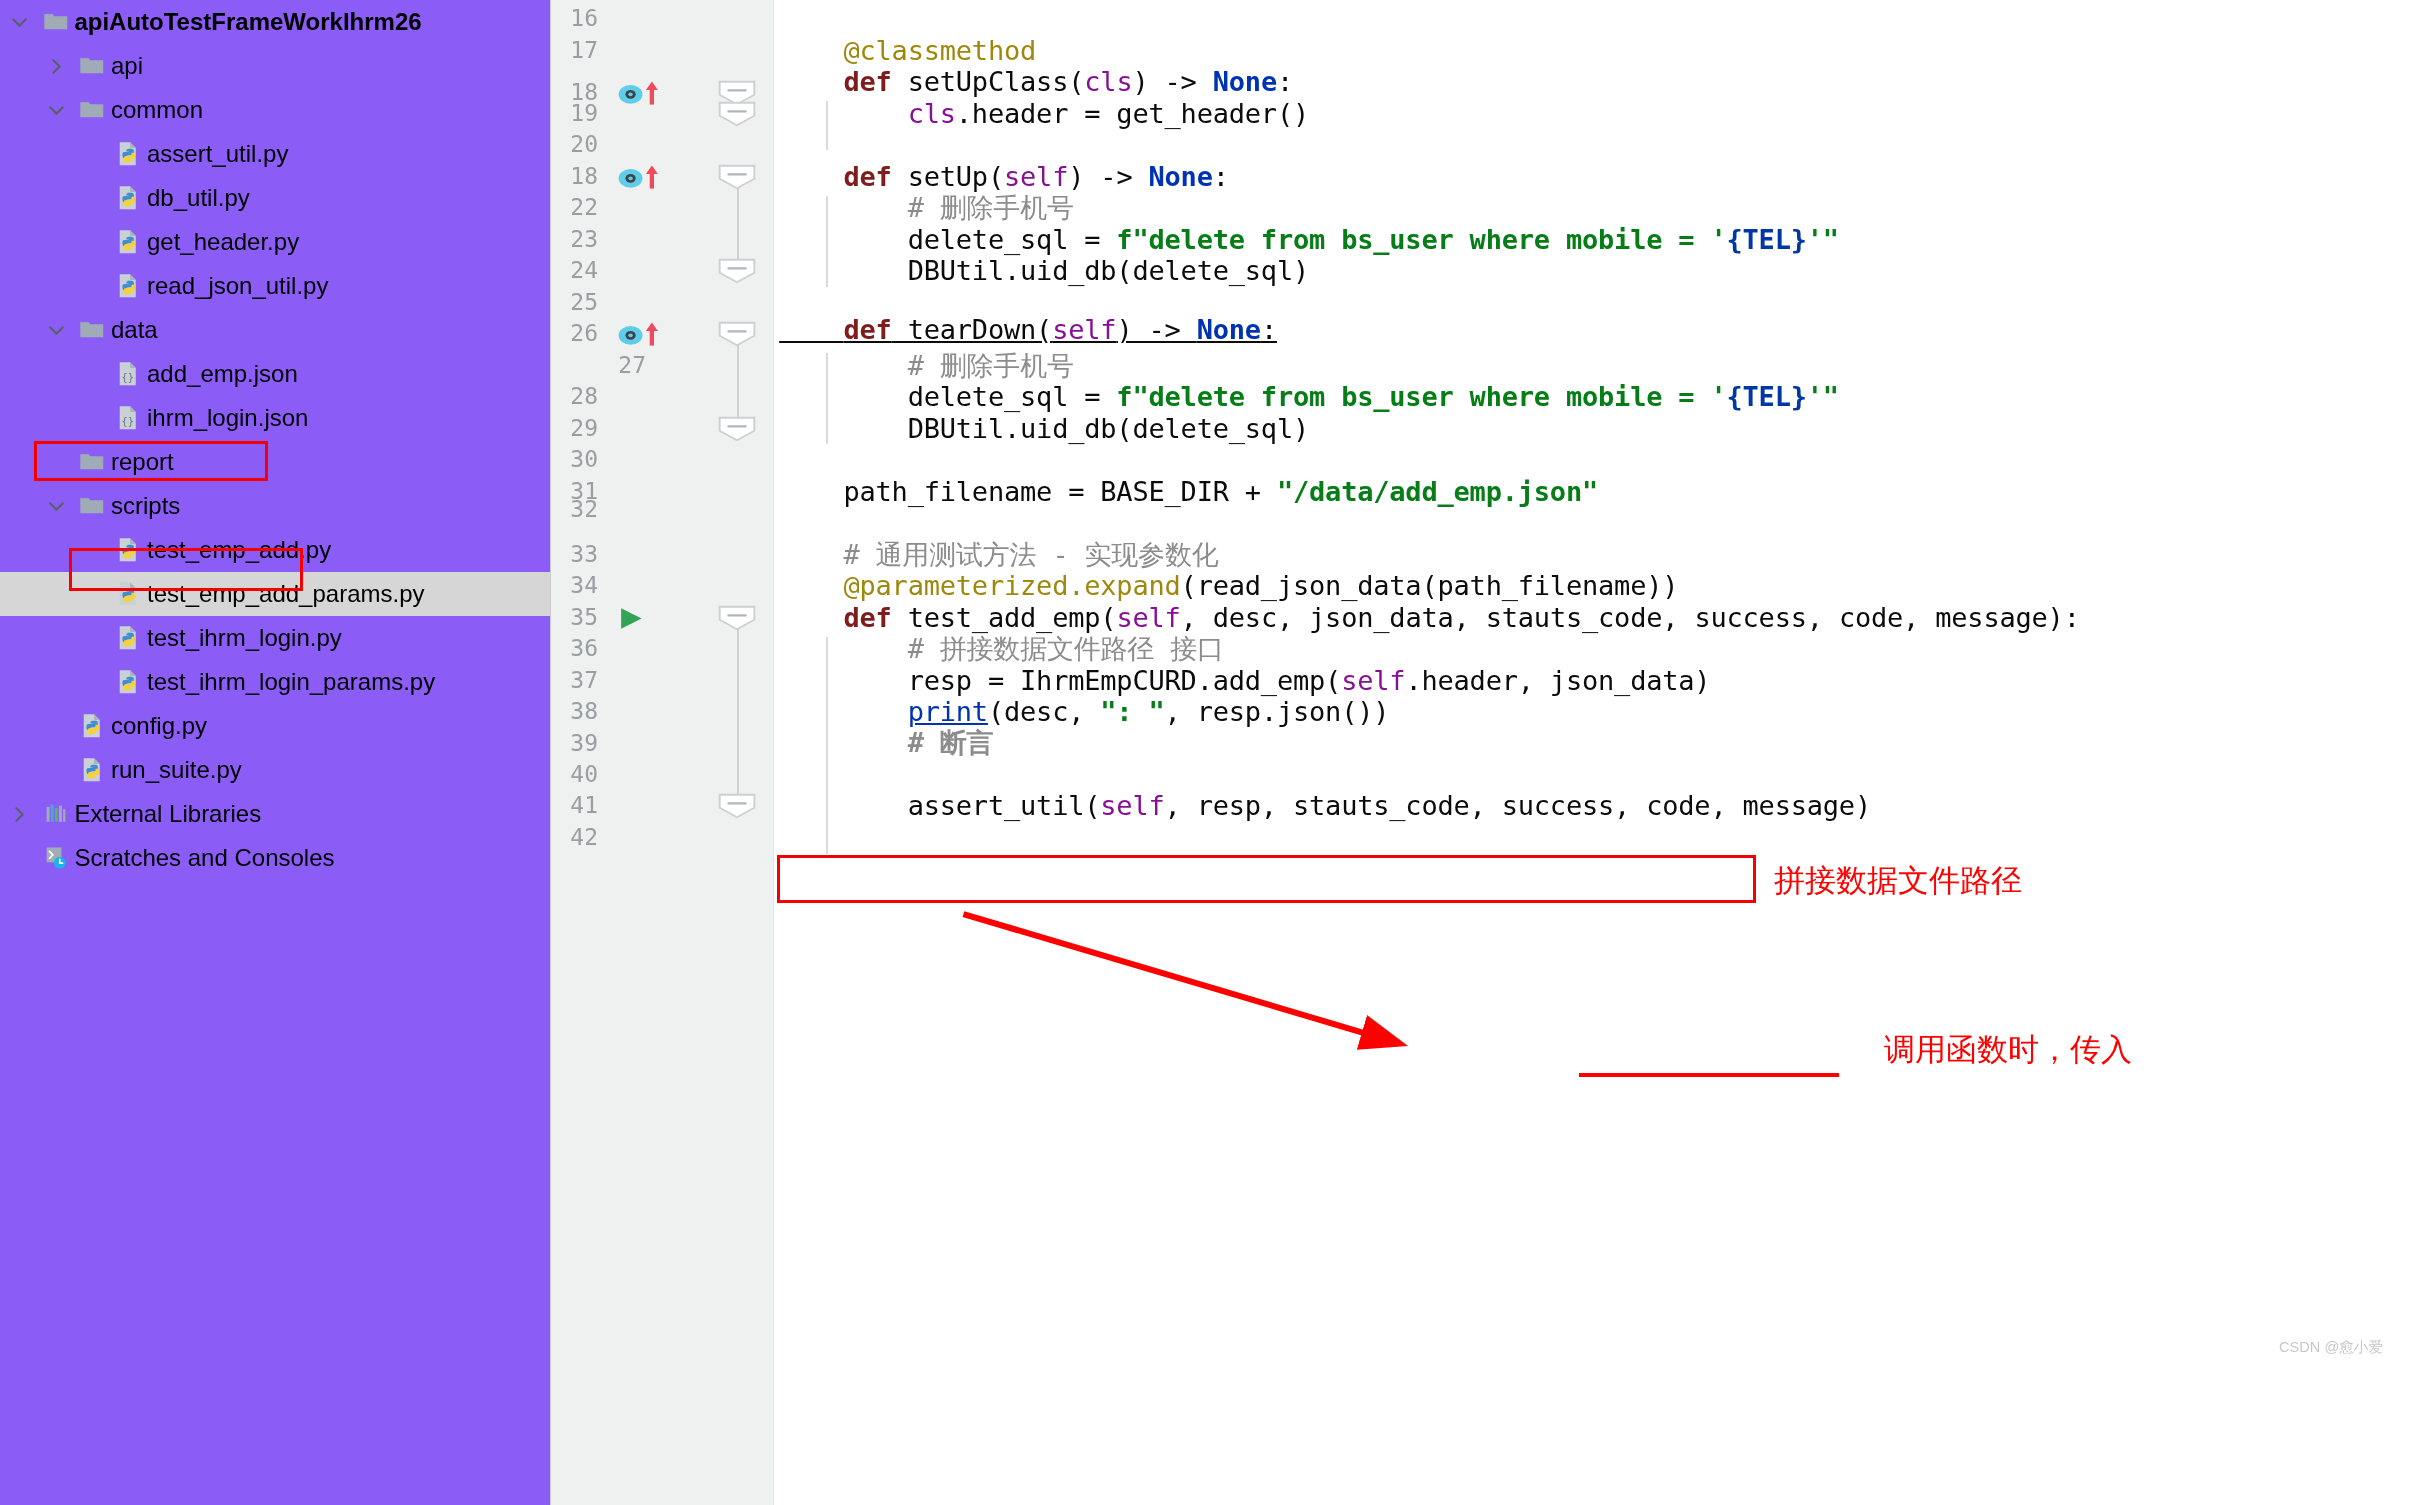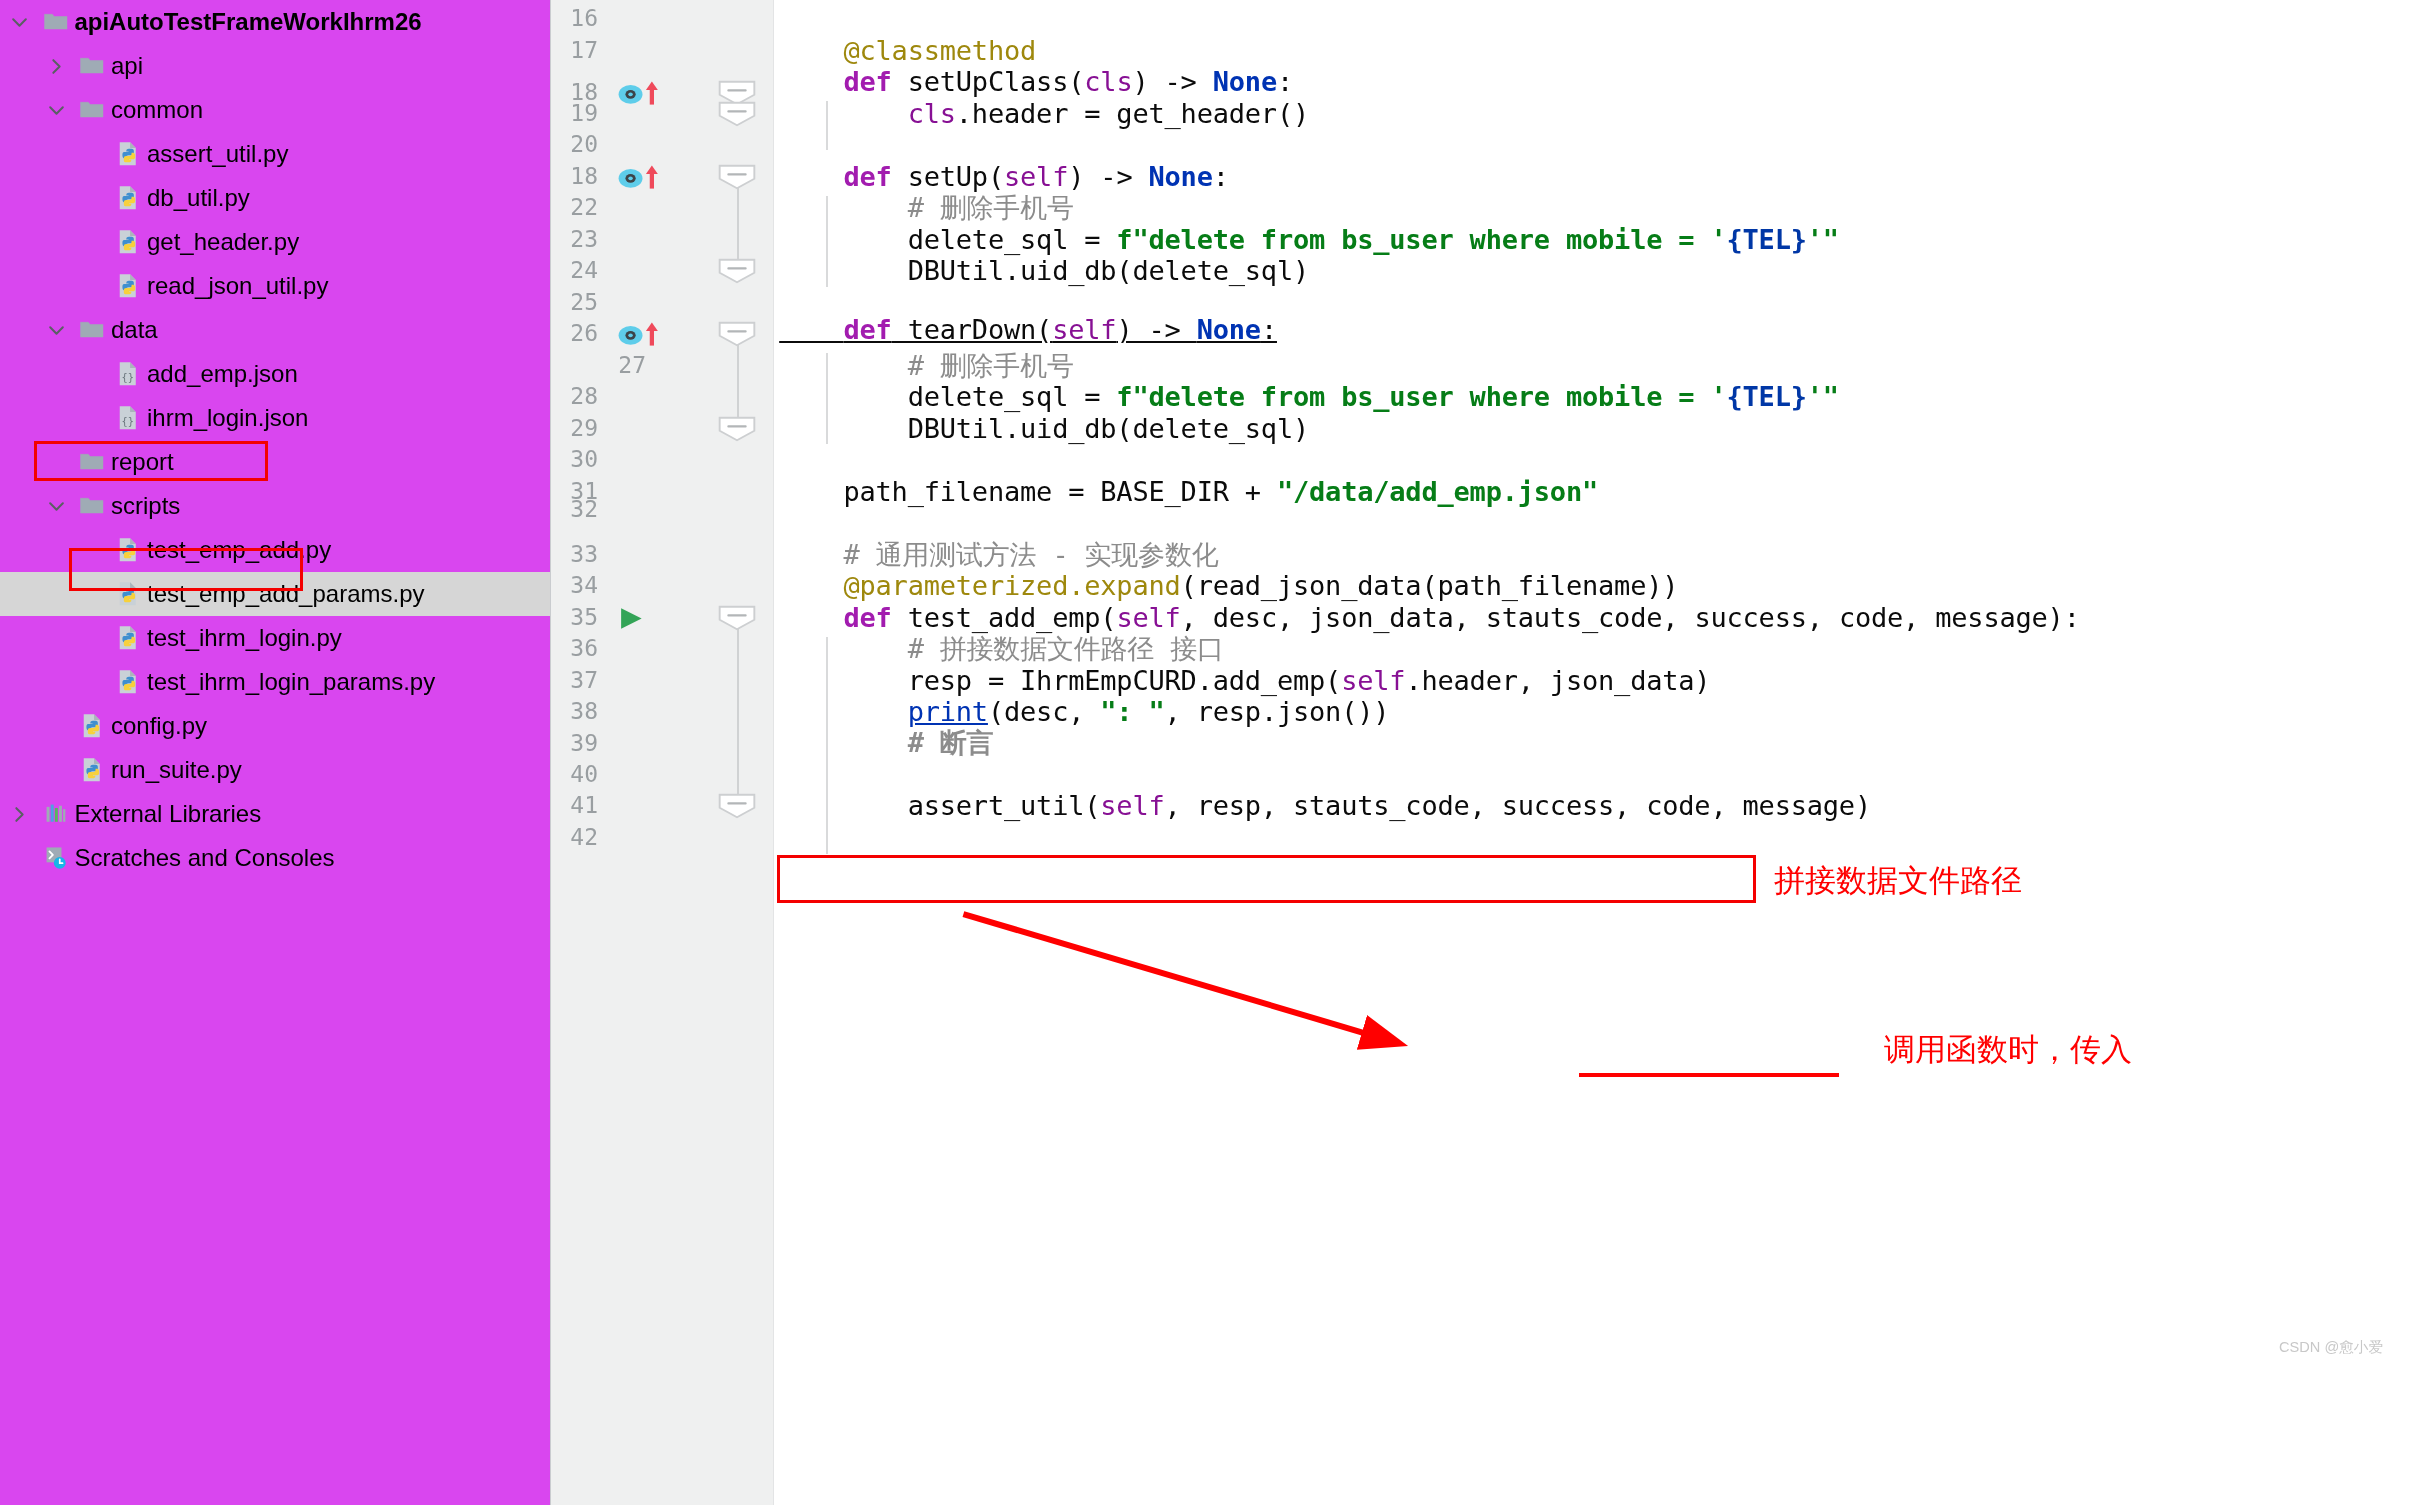--- a/index.html
+++ b/index.html
@@ -7,21 +7,21 @@
     width:2426px;height:1505px;overflow:hidden;
     background:#ffffff;
     font-family:"Liberation Sans","DejaVu Sans",sans-serif;
     -webkit-font-smoothing:antialiased;
   }
   #root{position:relative;width:2426px;height:1505px;}
 
   
   #sidebar{
     position:absolute;left:0;top:0;width:550px;height:1505px;
-    background:#d946ef;
+    background:#8b5cf6;
     border-right:0.9px solid #c9cccf;
     overflow:hidden;
   }
   .tree-row{
     position:relative;height:44px;display:flex;align-items:center;
     white-space:nowrap;
   }
   .tree-row.selected{background:#d6d6d6;}
   .tw{width:33px;flex:0 0 33px;display:flex;align-items:center;justify-content:center;}
   .tw svg{display:block;}
@@ -60,21 +60,21 @@
     background:#ffffff;overflow:hidden;
   }
   .cline{
     position:absolute;left:0;height:31.5px;line-height:31.5px;
     white-space:pre;
     font-family:"DejaVu Sans Mono","Liberation Mono",monospace;
     font-size:27px;
     color:#0b0b0b;
     letter-spacing:-0.2px;
   }
-  .k{color:#a21caf;font-weight:bold;}      
+  .k{color:#7f1d1d;font-weight:bold;}      
   .se{color:#871094;}                       
   .st{color:#067d17;font-weight:bold;}      
   .fs{color:#0037a6;font-weight:bold;}      
   .cm{color:#8c8c8c;}                       
   .dec{color:#9e880d;}                      
   .bi{color:#0033b3;text-decoration:underline;} 
   .none{color:#0033b3;font-weight:bold;}
 
   .indentline{position:absolute;width:1.7px;background:#d9dadb;}
 

